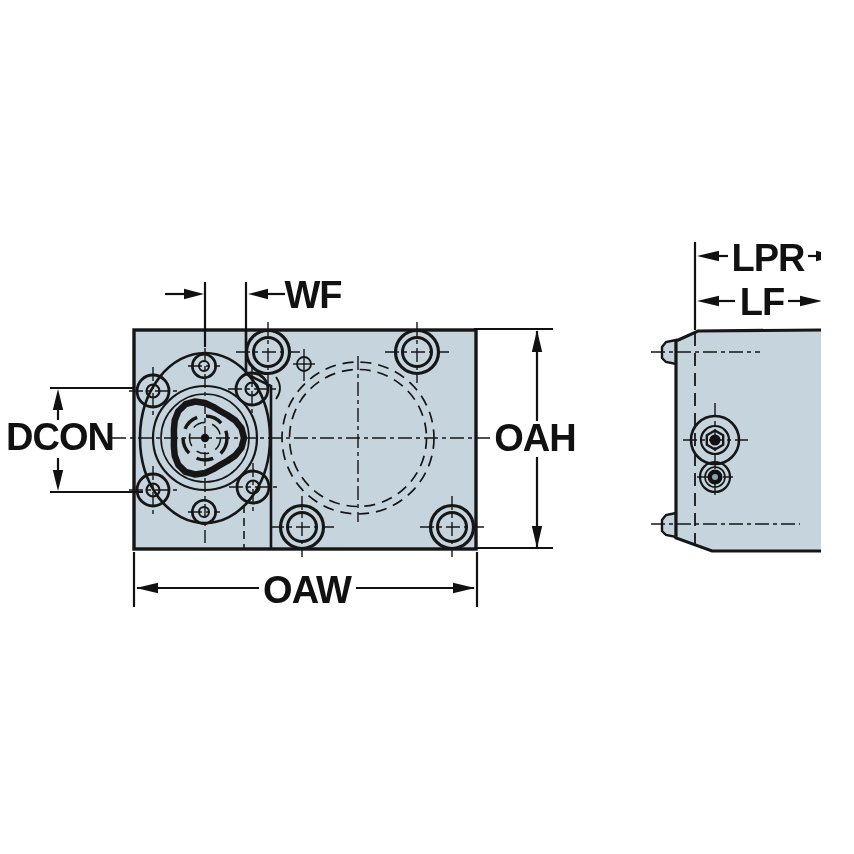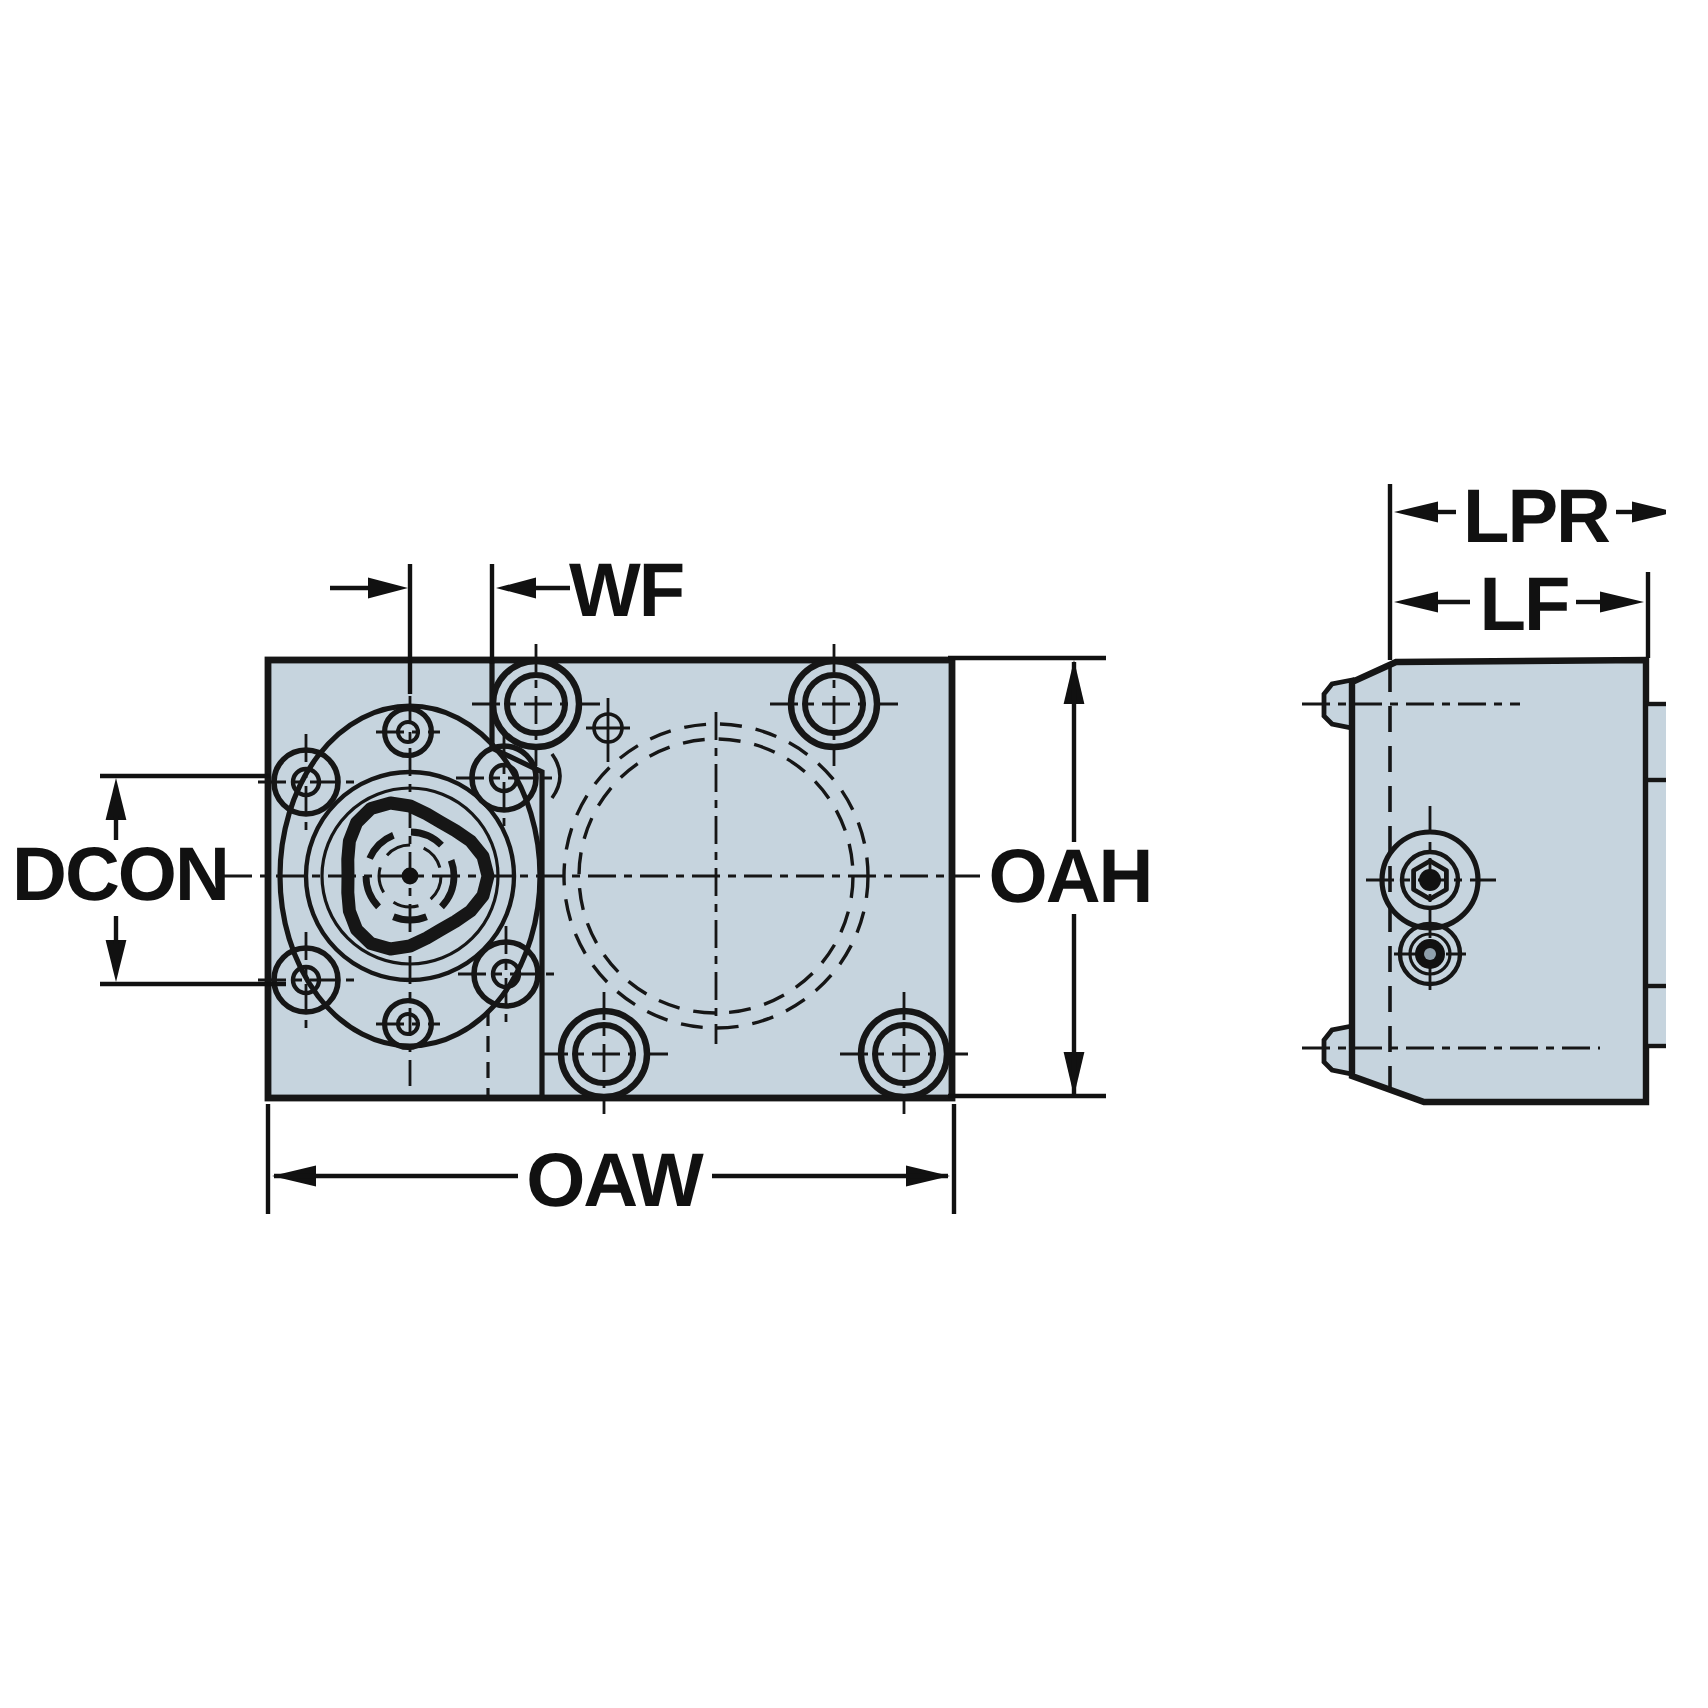--- a/index.html
+++ b/index.html
@@ -1,16 +1,16 @@
 <!DOCTYPE html>
 <html style="--body-fill: #c6d4de; --line: #161616; --dim: #111111; --bg: #ffffff;"><head>
 <meta charset="utf-8">
 <style>
   html,body{margin:0;padding:0;background:#ffffff;}
-  .stage{position:relative;width:821px;height:854px;background:var(--bg,#ffffff);overflow:hidden;padding-left:12px;}
+  .stage{position:relative;width:821px;height:854px;background:var(--bg,#ffffff);overflow:hidden;}
   svg{position:absolute;left:0;top:0;}
   .fillpart{fill:var(--body-fill,#c6d4de);stroke:var(--line,#161616);}
   .ln{stroke:var(--line,#161616);fill:none;}
   .dim{stroke:var(--dim,#111111);fill:none;stroke-width:2.2;}
   .ah{fill:var(--dim,#111111);stroke:none;}
   .lbl{font-family:"Liberation Sans",sans-serif;font-weight:700;font-size:38px;
        letter-spacing:-1px;fill:#111;text-anchor:middle;}
   .cl{stroke:var(--line,#161616);fill:none;stroke-width:1.4;stroke-dasharray:14 4 4 4;}
 </style>
 </head>

